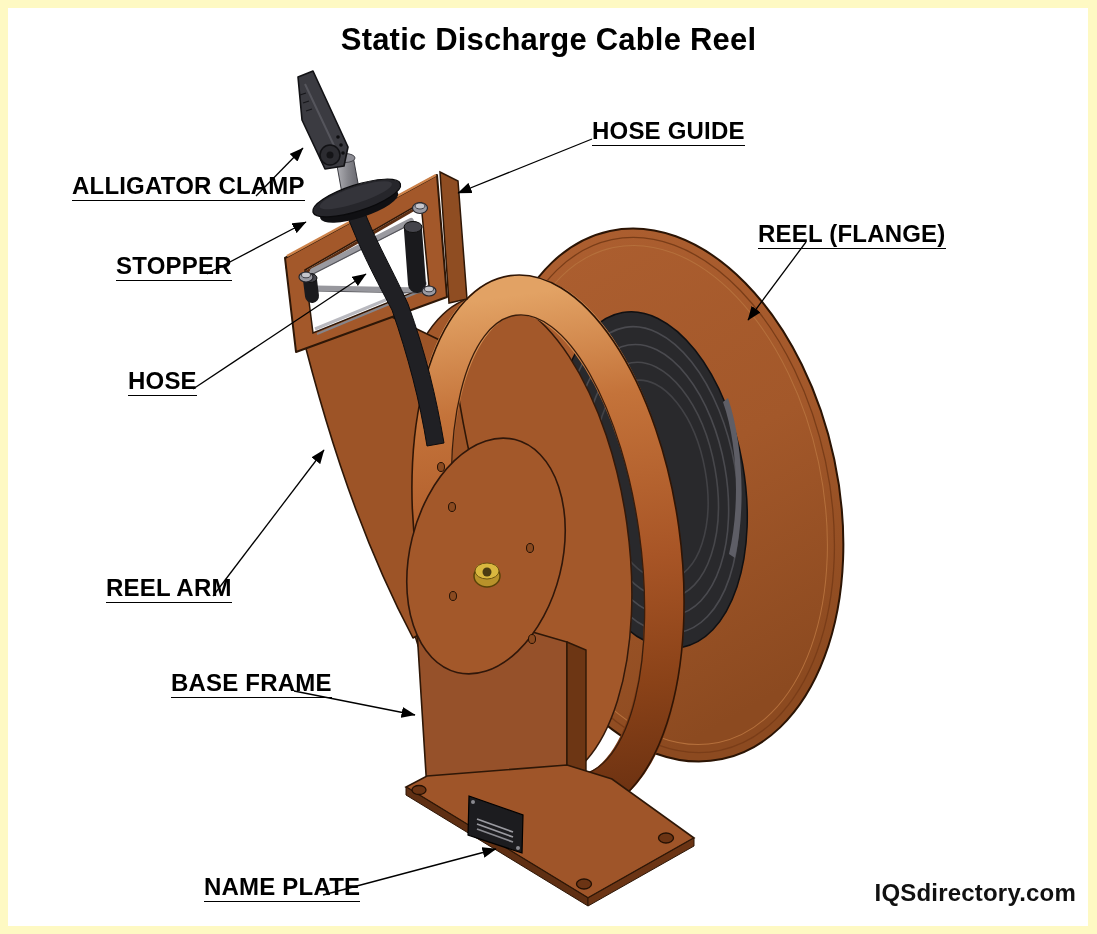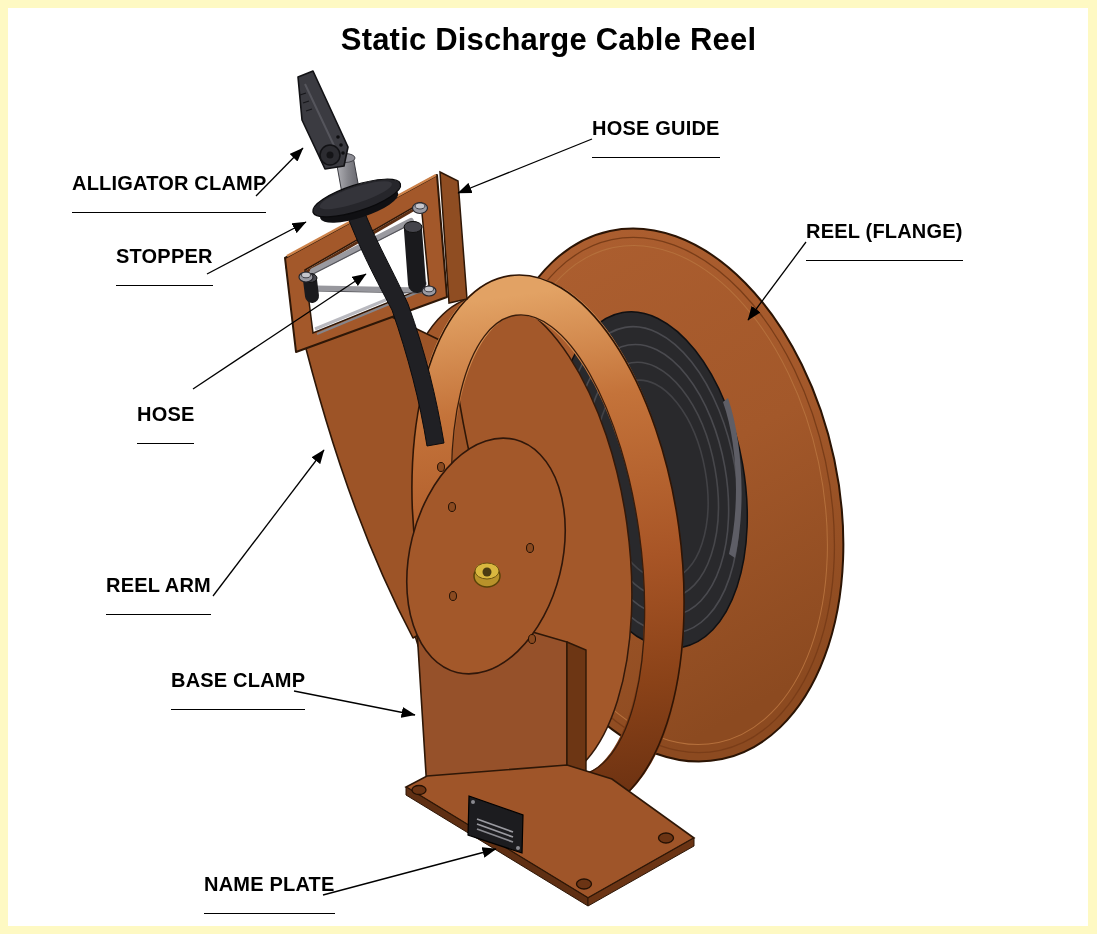--- a/index.html
+++ b/index.html
@@ -18,24 +18,24 @@
   }
   svg.diagram{position:absolute;left:0;top:0;}
   .title{
     position:absolute;left:0;right:0;top:22px;
     text-align:center;
     font-size:31px;font-weight:bold;color:#000;
     letter-spacing:0.2px;
   }
   .callout{
     position:absolute;
-    font-size:20px;font-weight:bold;color:#000;
+    font-size:24px;font-weight:bold;color:#000;
     letter-spacing:0.2px;white-space:nowrap;
     border-bottom:1.7px solid #000;
-    padding-bottom:18px;line-height:1.05;
+    padding-bottom:2px;line-height:1.05;
   }
   .watermark{
     position:absolute;right:21px;top:879px;
     font-size:24px;font-weight:bold;color:#111;
     letter-spacing:0.2px;
   }
 </style>
 </head>
 <body>
 
@@ -206,21 +206,22 @@
       <line x1="193" y1="389" x2="366" y2="274" marker-end="url(#arrow)"></line>
       <line x1="213" y1="596" x2="324" y2="450" marker-end="url(#arrow)"></line>
       <line x1="294" y1="691" x2="415" y2="715" marker-end="url(#arrow)"></line>
       <line x1="323" y1="895" x2="496" y2="849" marker-end="url(#arrow)"></line>
     </g>
   </svg>
 
   <div class="title">Static Discharge Cable Reel</div>
 
   <div class="callout" style="left:72px;  top:173px;">ALLIGATOR CLAMP</div>
-  <div class="callout" style="left:116px; top:246px;">STOPPER</div>
+  <div class="callout" style="left:116px; top:253px;">STOPPER</div>
   <div class="callout" style="left:592px; top:118px;">HOSE GUIDE</div>
-  <div class="callout" style="left:806px; top:221px;">REEL (FLANGE)</div>
-  <div class="callout" style="left:137px; top:368px;margin-top:36px;">HOSE</div>
+  <div class="callout" style="left:758px; top:221px;">REEL (FLANGE)</div>
+  <div class="callout" style="left:128px; top:368px;">HOSE</div>
   <div class="callout" style="left:106px; top:575px;">REEL ARM</div>
-  <div class="callout" style="left:171px; top:670px;">BASE CLAMP</div>
+  <div class="callout" style="left:171px; top:670px;">BASE FRAME</div>
   <div class="callout" style="left:204px; top:874px;text-align:right;">NAME PLATE</div>
 
+  <div class="watermark">IQSdirectory.com</div>
 </div>
 
 </body></html>

